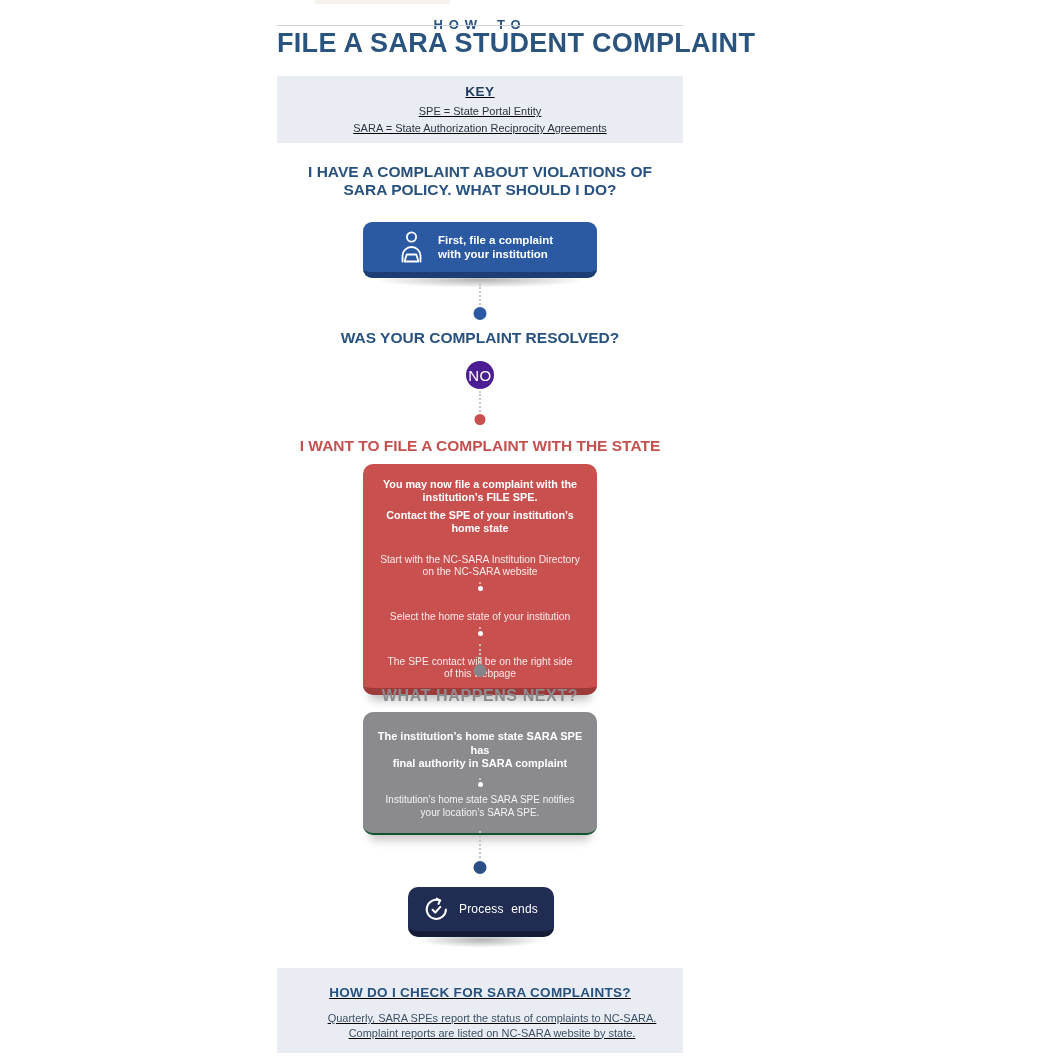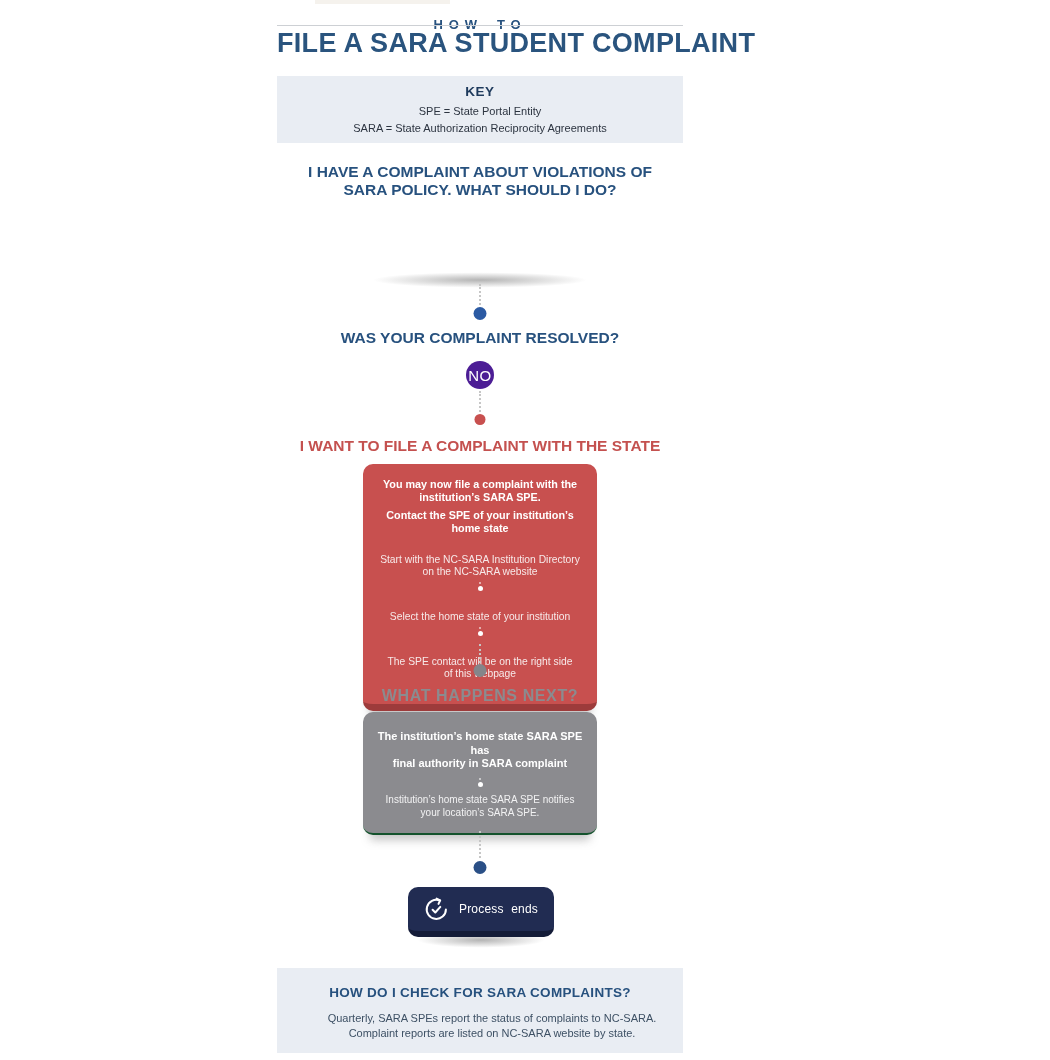--- a/index.html
+++ b/index.html
@@ -12,21 +12,21 @@
               background:#f1ece6; opacity:.7; }
 
   .eyebrow { position:absolute; top:17px; width:100%; text-align:center;
              font-size:13px; font-weight:bold; letter-spacing:.45em; word-spacing:.35em;
              color:#27517e; }
   .rule { position:absolute; top:25px; left:0; width:100%; height:1px; background:#cdd0d4; }
   .page-title { position:absolute; top:28px; width:100%; text-align:center;
                 font-size:27px; font-weight:bold; color:#2a547e; letter-spacing:.3px;
                 white-space:nowrap; }
 
-  .panel { position:absolute; left:0; width:406px; background:#e9edf3; text-align:center; }
+  .panel { position:absolute; left:0; width:406px; background:#e9edf3; text-align:center;text-decoration:underline; }
   .key-panel { top:76px; height:67px; padding-top:8px; }
   .key-heading { font-size:13.5px; font-weight:bold; color:#1e3a5c; letter-spacing:.5px; margin-bottom:4px; }
   .key-line { font-size:11px; color:#2c3440; line-height:17px; }
 
   .q { position:absolute; width:100%; text-align:center; font-weight:bold;
        font-size:15.5px; color:#27517e; line-height:17.5px; }
   .q-violations { top:163px; }
   .q-resolved { top:329px; }
   .q-state { top:437px; color:#c4514f; }
   .q-next { top:687px; color:#8b8b8f; letter-spacing:.6px; font-size:16px; }
@@ -51,21 +51,21 @@
   .dot-red { top:414px; width:11px; height:11px; background:#c8504f; }
   .dot-gray { top:664px; width:13px; height:13px; background:#85858a; }
   .dot-navy { top:861px; width:13px; height:13px; background:#2a4f86; }
 
   .no-badge { position:absolute; top:361px; left:50%; transform:translateX(-50%);
               width:28px; height:28px; border-radius:50%; background:#4c1d95;
               display:flex; align-items:center; justify-content:center;
               color:#fff; font-size:15px; font-weight:normal; letter-spacing:.5px; }
 
   .state-box { top:464px; background:#c8504f; border-bottom:7px solid #9d3b3b; border-radius:10px;
-               padding:14px 9px 24px; text-align:center;
+               padding:14px 9px 8px; text-align:center;
                box-shadow:0 12px 10px -7px rgba(90,90,90,.4); }
   .state-box .p-bold { font-size:10.8px; font-weight:bold; line-height:12.5px; }
   .state-box .p-reg  { font-size:10.3px; font-weight:normal; line-height:12px; color:#f7e9e9;margin-top:20px; }
   .gap-s { margin-top:6px; } .gap-m { margin-top:11px; }
 
   .sep { display:flex; flex-direction:column; align-items:center; gap:2px; margin:4px 0 3px; }
   .sep .d1 { width:2px; height:2px; border-radius:50%; background:rgba(255,255,255,.7); }
   .sep .d2 { width:5px; height:5px; border-radius:50%; background:#ffffff; }
 
   .next-box { top:712px; background:#8b8b8f; border-bottom:2px solid #14532d; border-radius:10px;
@@ -105,37 +105,48 @@
     <div class="key-line">SPE = State Portal Entity</div>
     <div class="key-line">SARA = State Authorization Reciprocity Agreements</div>
   </div>
 
   <div class="q q-violations">
     <div>I HAVE A COMPLAINT ABOUT VIOLATIONS OF</div>
     <div>SARA POLICY. WHAT SHOULD I DO?</div>
   </div>
 
   <div class="shadow inst-shadow"></div>
+  <div class="step-box inst-box">
+    <svg class="icon" width="27" height="34" viewBox="0 0 27 34" fill="none" stroke="#ffffff" stroke-width="1.8" stroke-linecap="round" stroke-linejoin="round">
+      <circle cx="13.5" cy="7" r="4.6"></circle>
+      <path d="M4.5 31.5 v-5.5 a9 9 0 0 1 18 0 v5.5"></path>
+      <path d="M8.7 24.5 h9.6 l2.2 7 h-14 z" fill="#2b5aa3"></path>
+    </svg>
+    <div class="inst-text">
+      <div>First, file a complaint</div>
+      <div>with your institution</div>
+    </div>
+  </div>
 
   <div class="connector c1"></div>
   <div class="dot dot-blue"></div>
 
   <div class="q q-resolved">WAS YOUR COMPLAINT RESOLVED?</div>
 
   <div class="no-badge">NO</div>
 
   <div class="connector c2"></div>
   <div class="dot dot-red"></div>
 
   <div class="q q-state">I WANT TO FILE A COMPLAINT WITH THE STATE</div>
 
   <div class="step-box state-box">
     <div class="p-bold">
       <div>You may now file a complaint with the</div>
-      <div>institution’s SARA SPE.</div>
+      <div>institution’s FILE SPE.</div>
     </div>
     <div class="p-bold gap-s">
       <div>Contact the SPE of your institution’s</div>
       <div>home state</div>
     </div>
     <div class="p-reg gap-m">
       <div>Start with the NC-SARA Institution Directory</div>
       <div>on the NC-SARA website</div>
     </div>
     <div class="sep">

